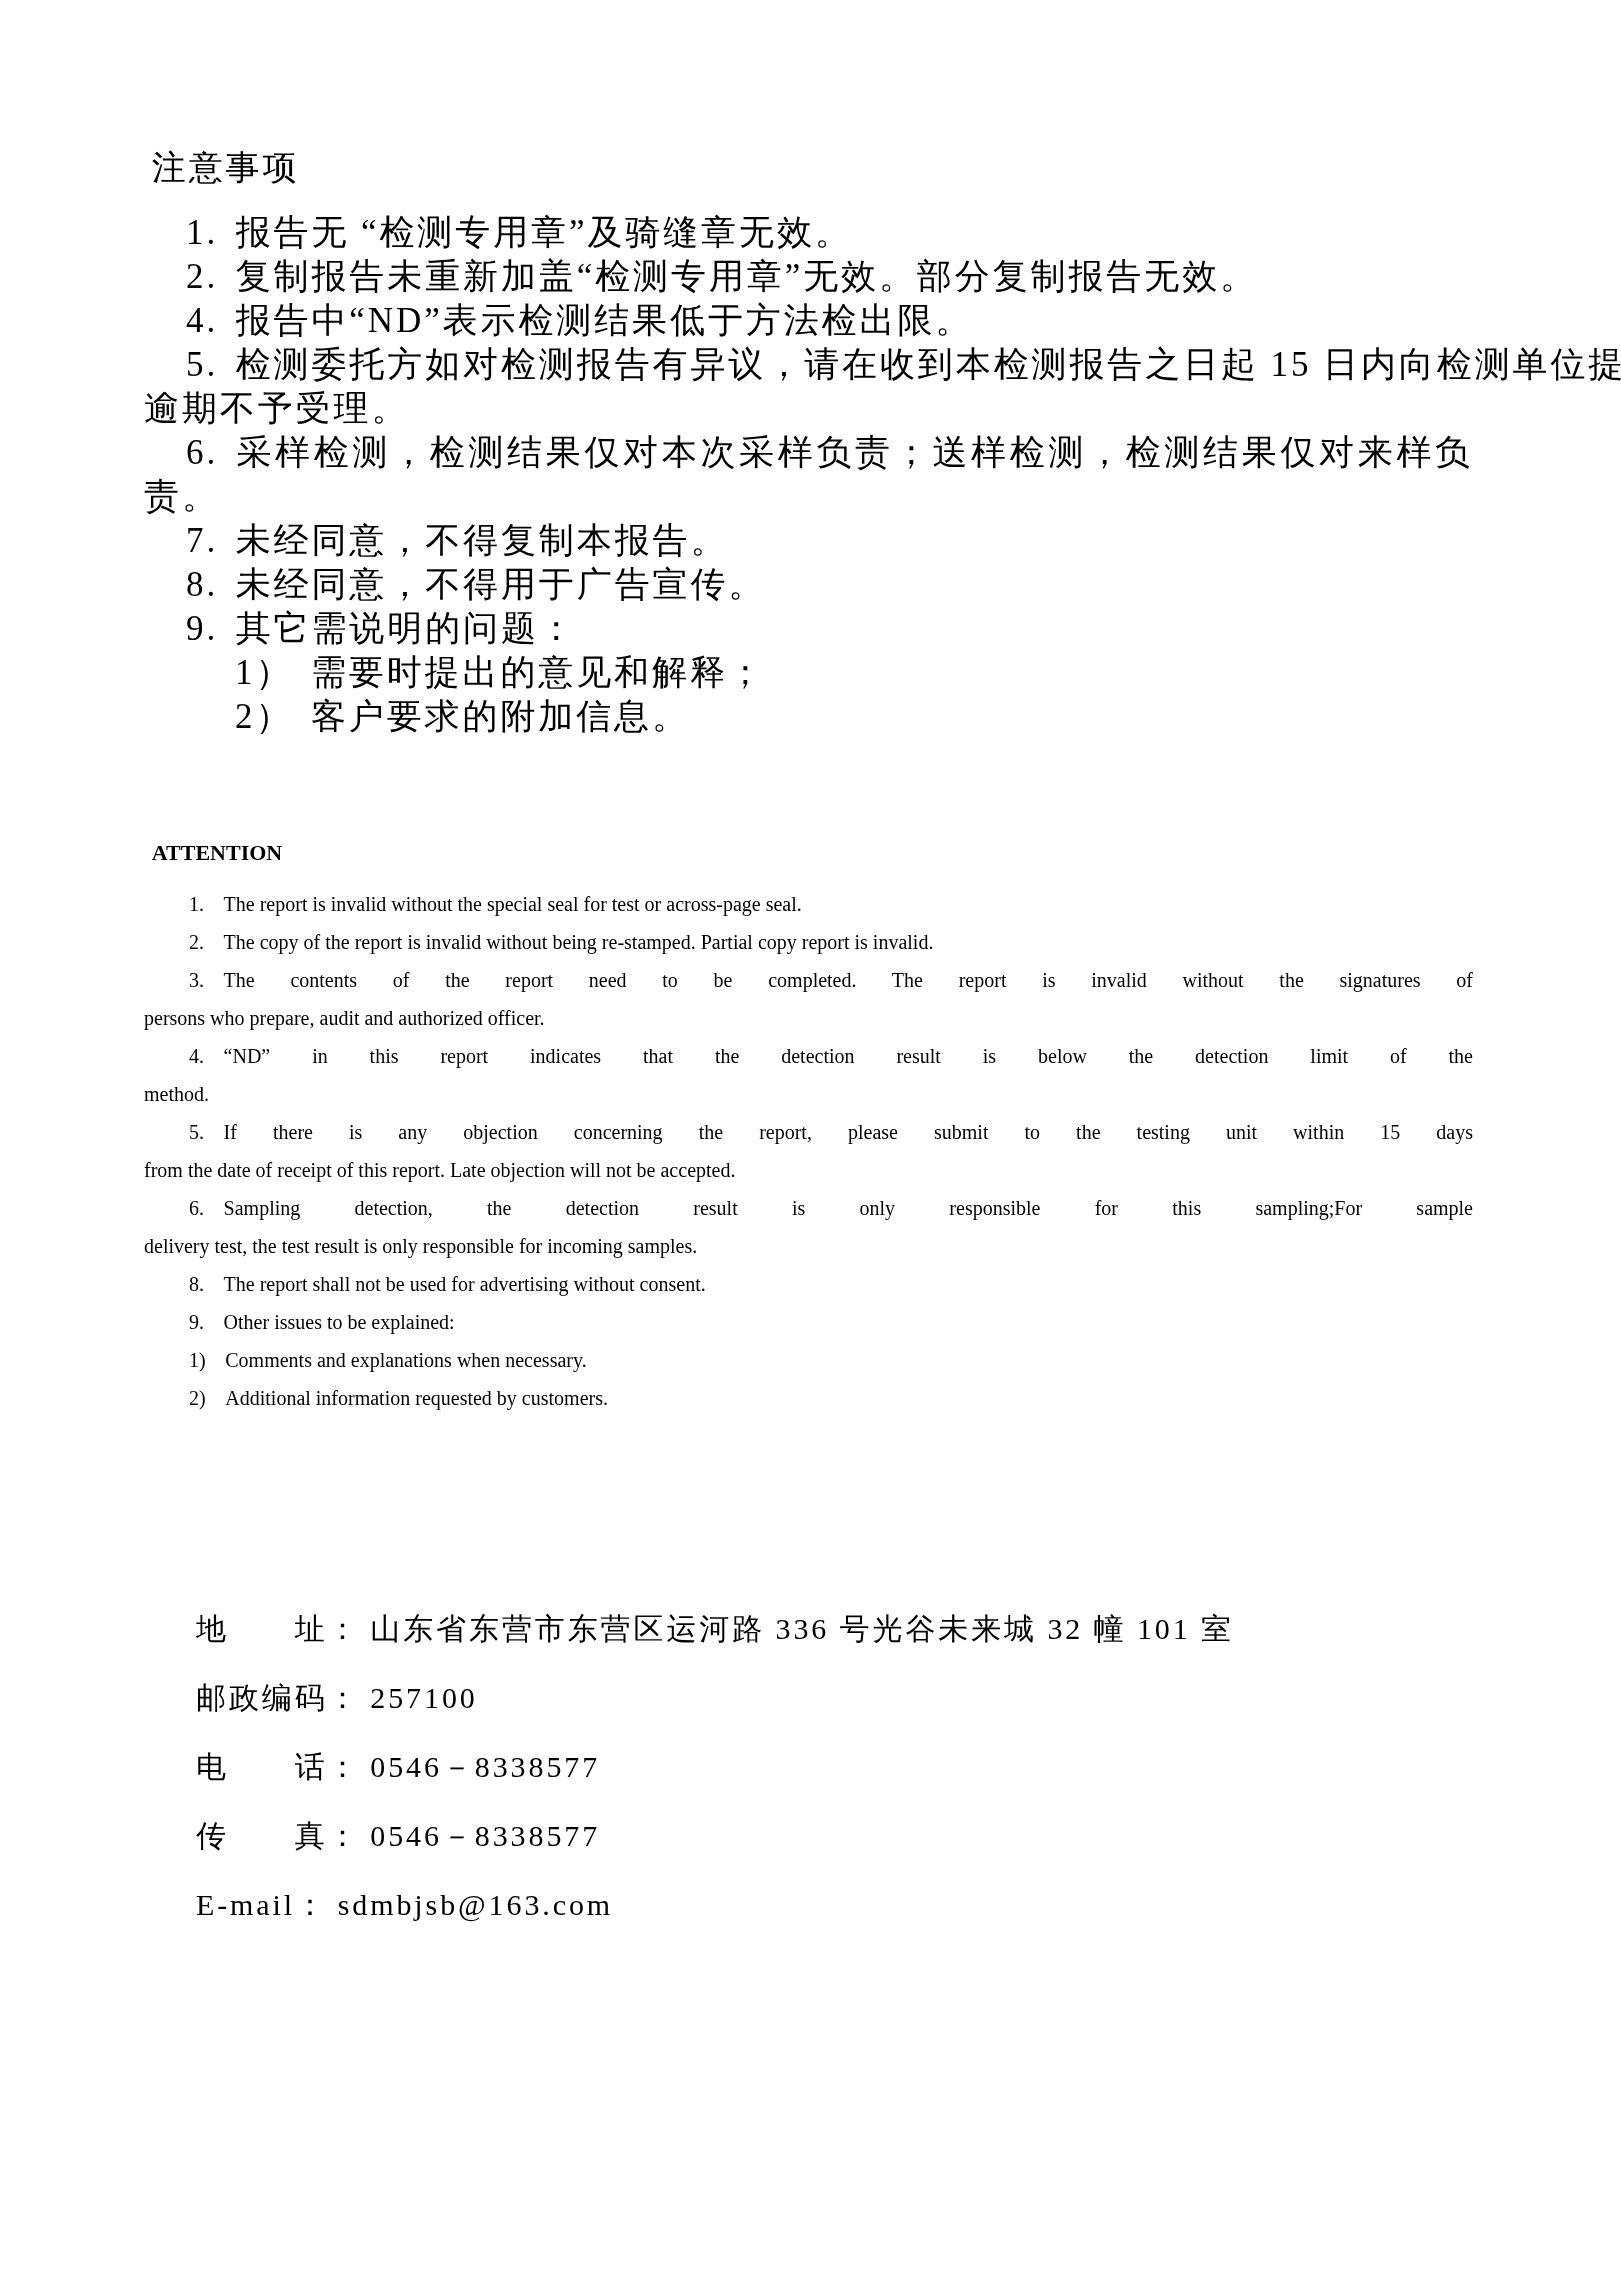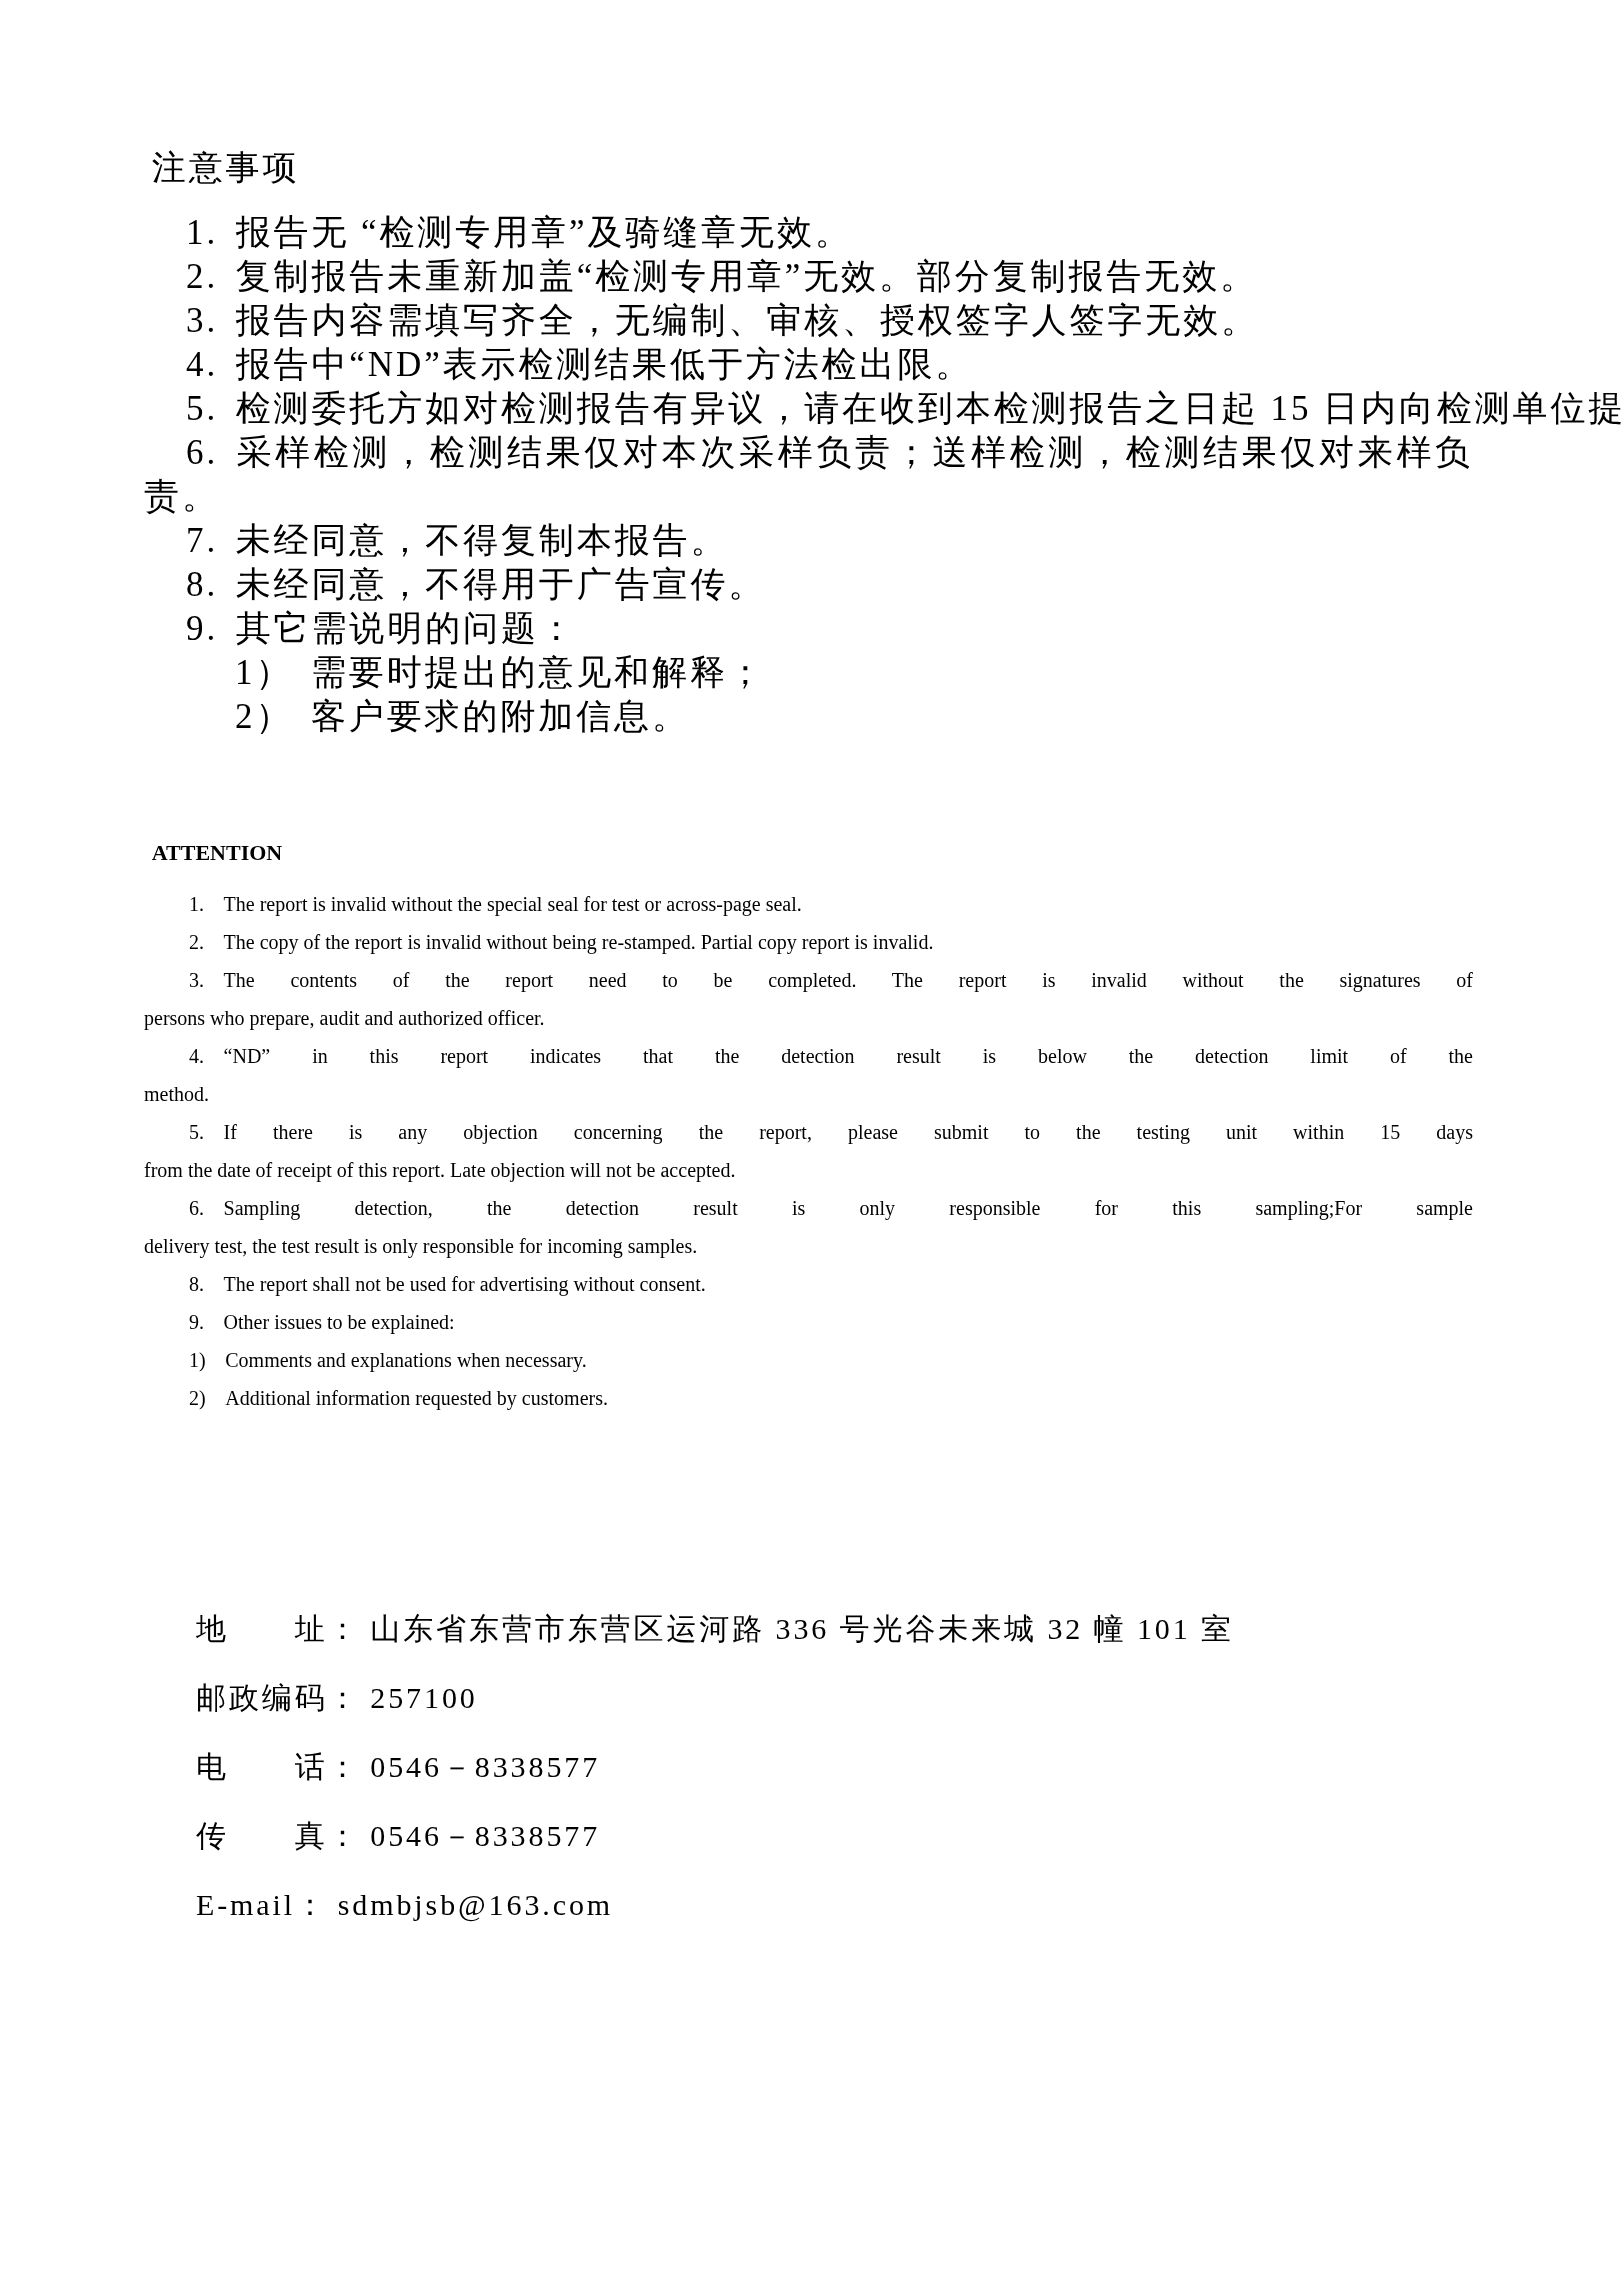--- a/index.html
+++ b/index.html
@@ -76,23 +76,23 @@
 </head>
 <body>
 
 <div class="page">
 
   <h1 class="cn-title">注意事项</h1>
 
   <div>
     <p class="ln cn indent-item"><span class="num">1.</span><span>报告无 “检测专用章”及骑缝章无效。</span></p>
     <p class="ln cn indent-item"><span class="num">2.</span><span>复制报告未重新加盖“检测专用章”无效。部分复制报告无效。</span></p>
-    <p class="ln cn indent-item"><span class="num">3.</span><span>报告内容需填写齐全，无编制、审核、授权签字人签字无效。</span></p>
     <p class="ln cn indent-item"><span class="num">4.</span><span>报告中“ND”表示检测结果低于方法检出限。</span></p>
     <p class="ln cn indent-item stretch"><span class="num">5.</span><span>检测委托方如对检测报告有异议，请在收到本检测报告之日起 15 日内向检测单位提出，</span></p>
+    <p class="ln cn"><span>逾期不予受理。</span></p>
     <p class="ln cn indent-item"><span class="num">6.</span><span>采样检测，检测结果仅对本次采样负责；送样检测，检测结果仅对来样负责。</span></p>
     <p class="ln cn indent-item"><span class="num">7.</span><span>未经同意，不得复制本报告。</span></p>
     <p class="ln cn indent-item"><span class="num">8.</span><span>未经同意，不得用于广告宣传。</span></p>
     <p class="ln cn indent-item"><span class="num">9.</span><span>其它需说明的问题：</span></p>
     <p class="ln cn indent-sub"><span class="num">1）</span><span>需要时提出的意见和解释；</span></p>
     <p class="ln cn indent-sub"><span class="num">2）</span><span>客户要求的附加信息。</span></p>
   </div>
 
   <h2 class="en-title">ATTENTION</h2>
 

